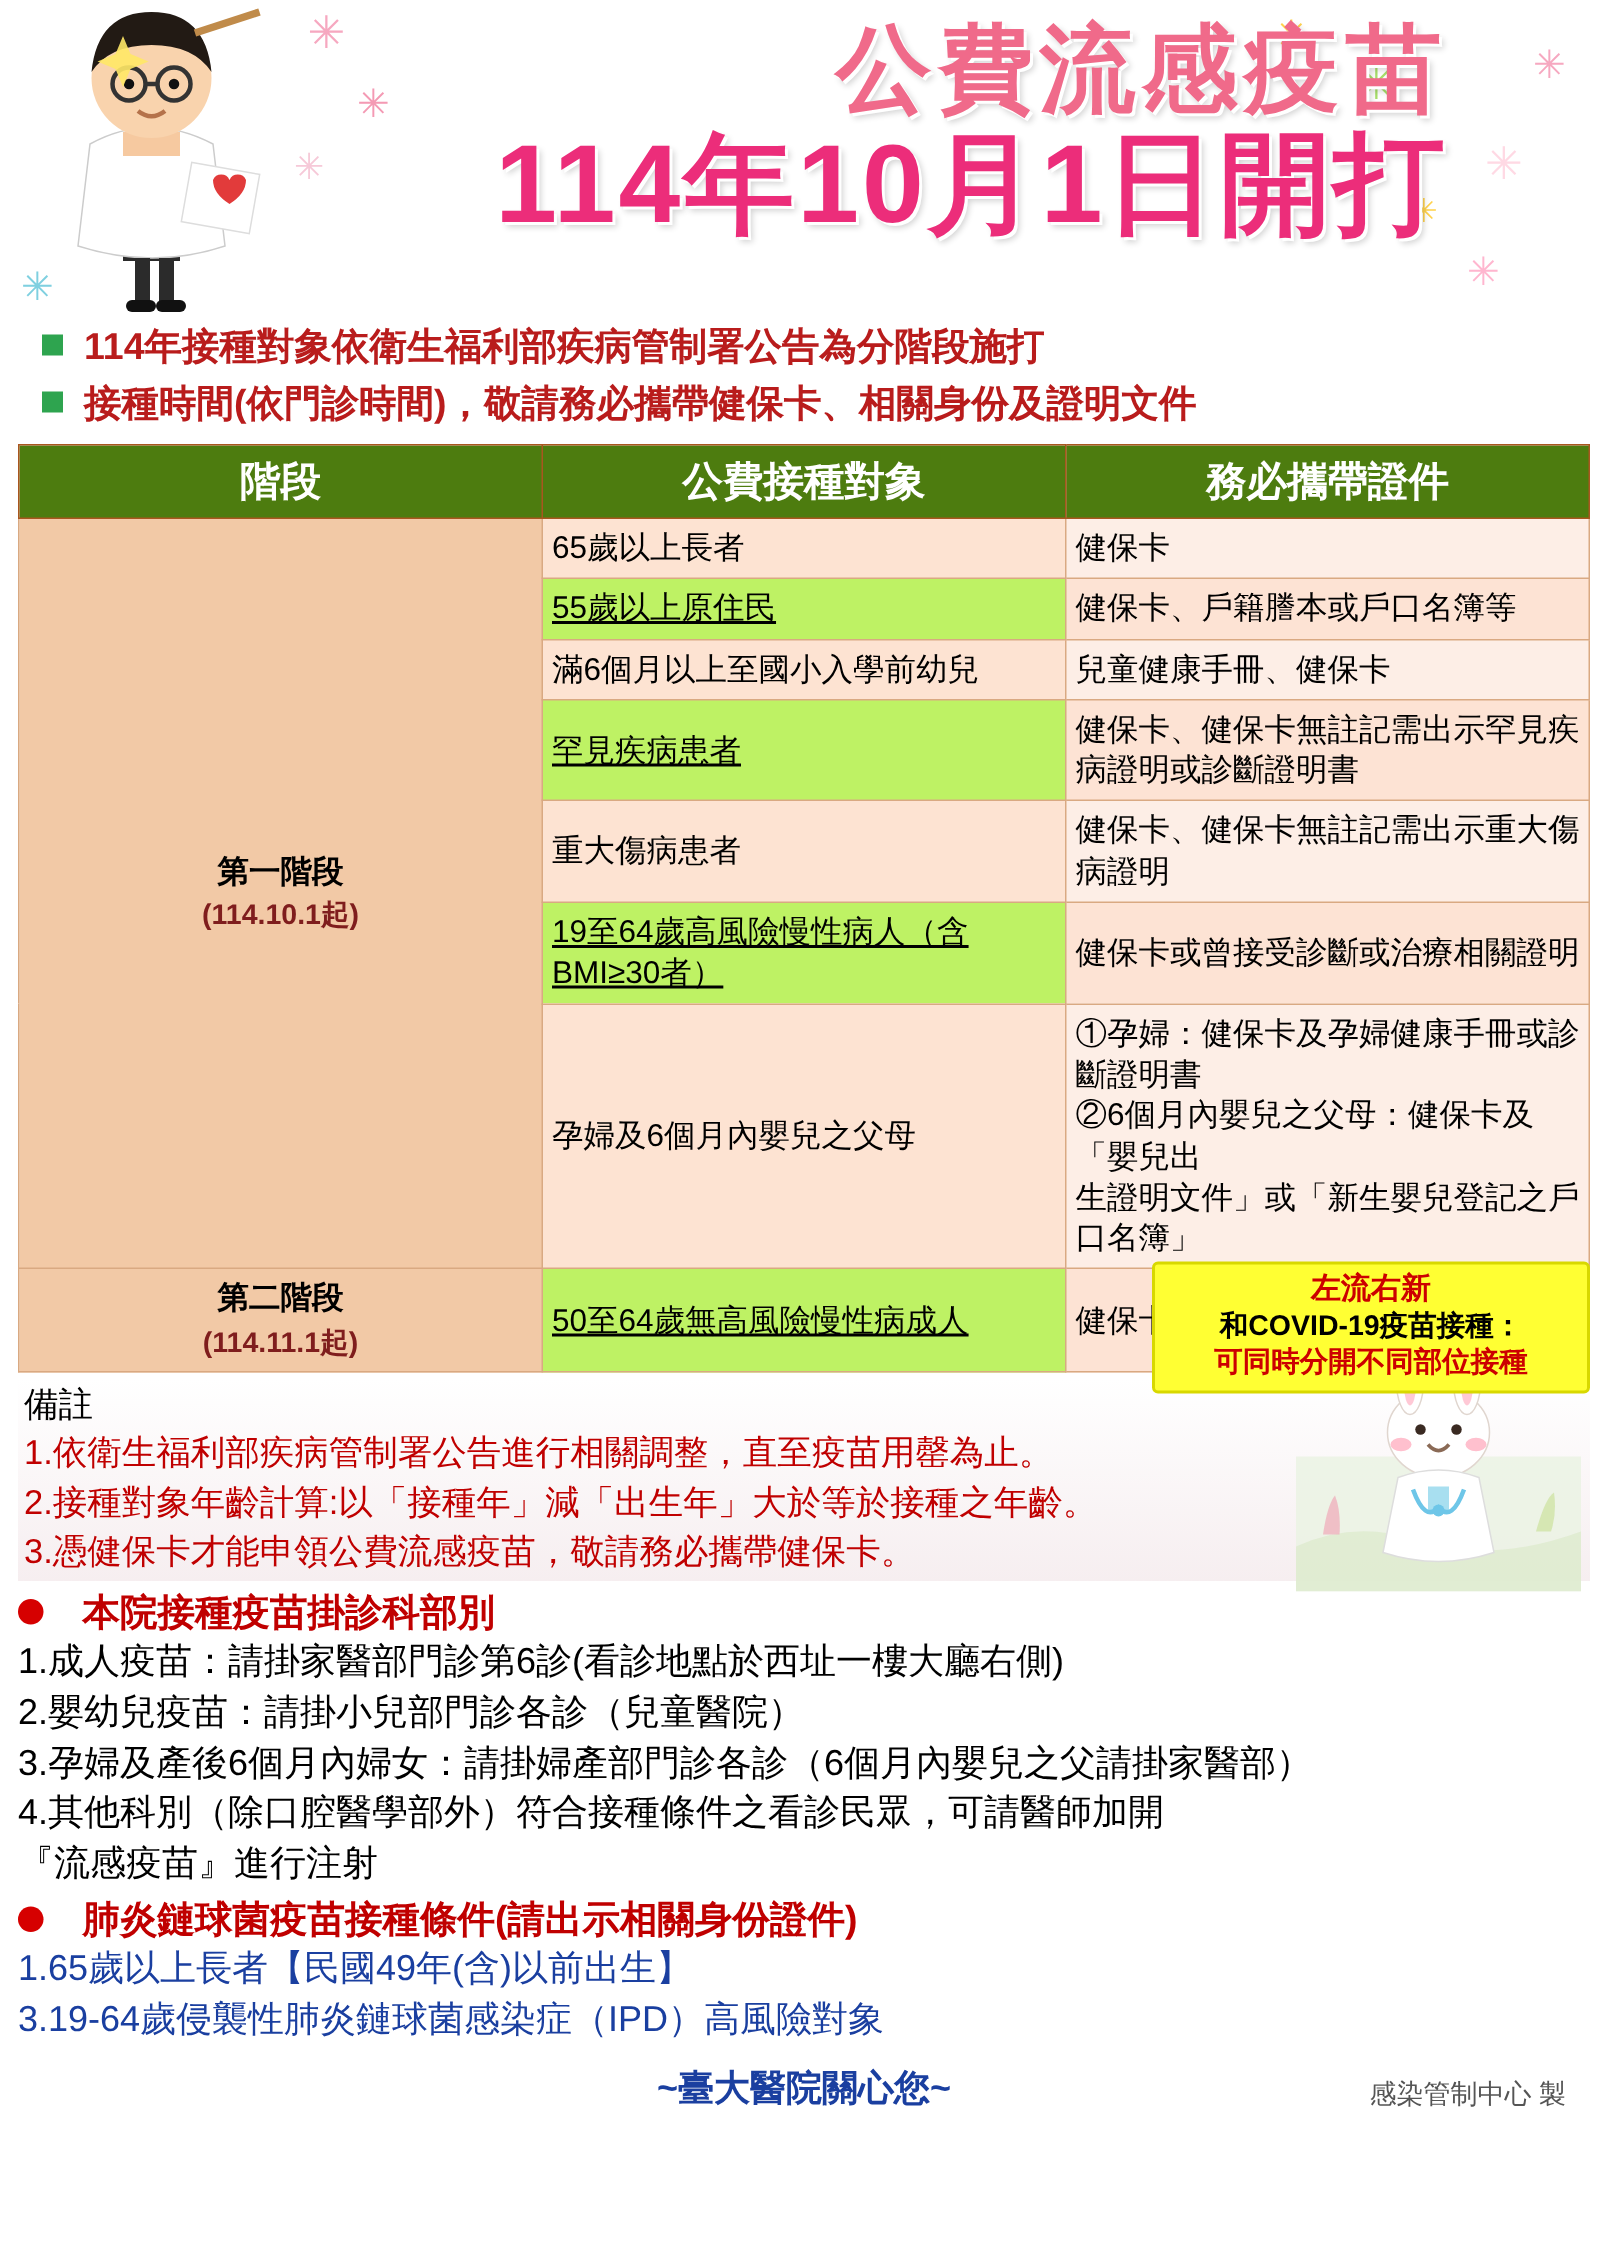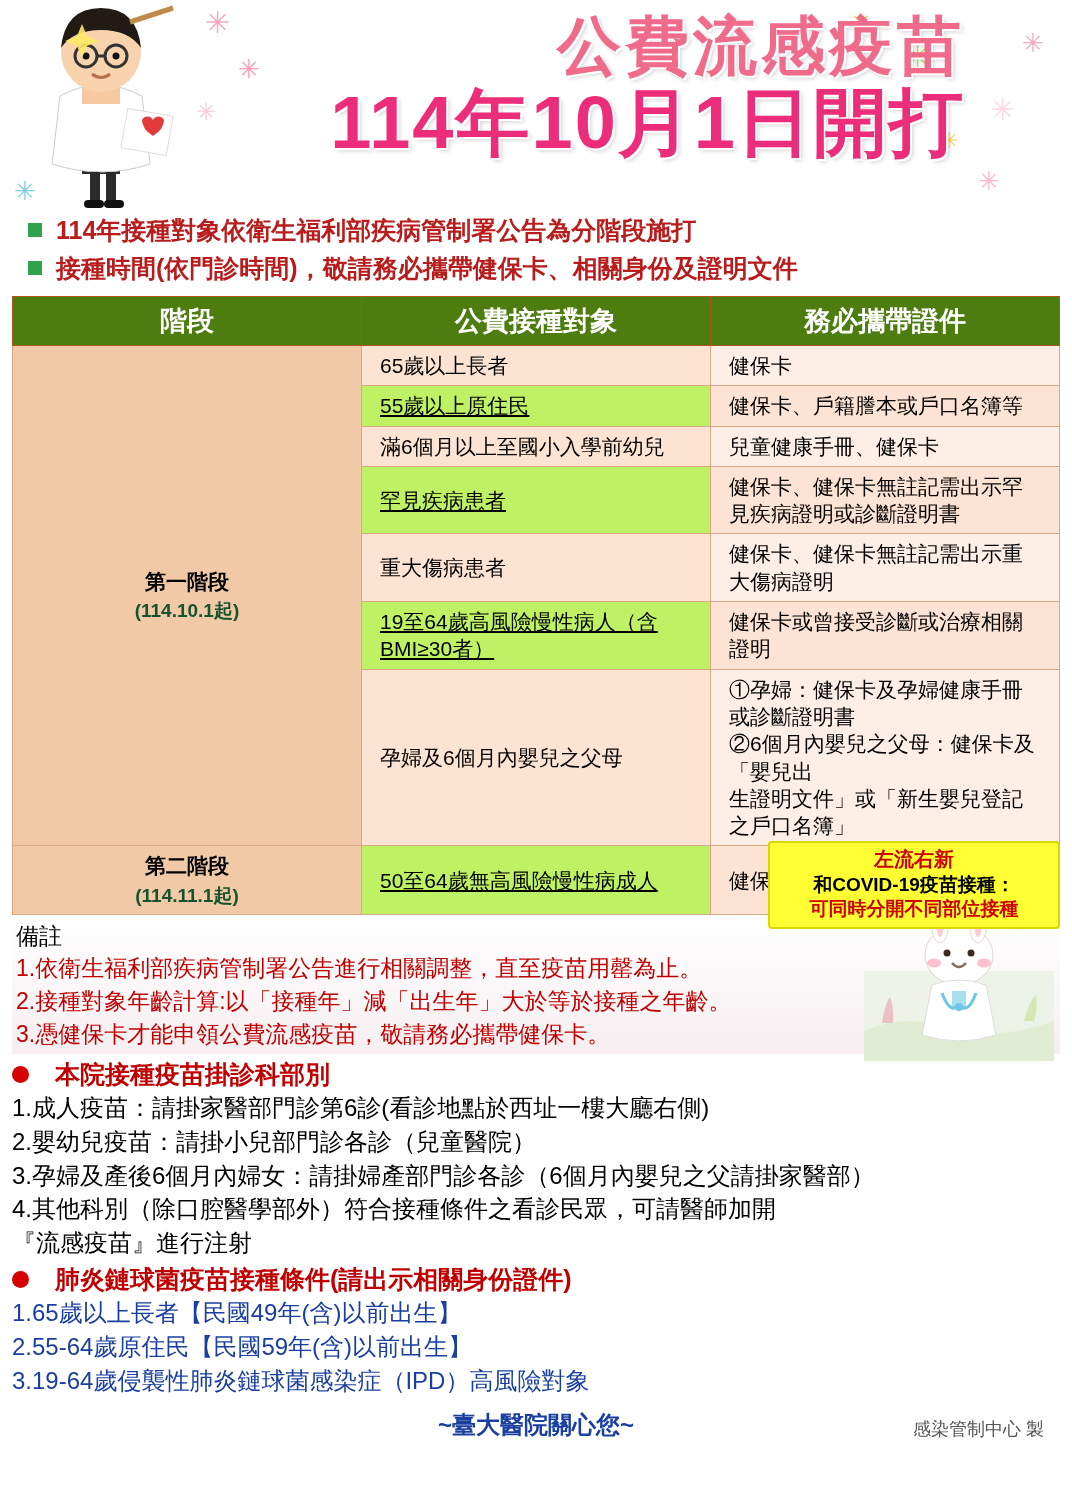--- a/index.html
+++ b/index.html
@@ -84,37 +84,37 @@
     font-size: 27px;
     font-weight: bold;
     border: 1px solid #a9561f;
     padding: 6px 4px;
     text-align: center;
   }
   table.main td {
     border: 1px solid #d9a982;
     font-size: 21px;
     color: #000;
-    padding: 6px 18px;
+    padding: 6px 6px;
     vertical-align: middle;
     line-height: 1.3;
   }
   td.stage {
     background: #f2c9a6;
     text-align: center;
     font-size: 26px;
     font-weight: bold;
     color: #123a8f;
     width: 180px;
   }
   td.stage .sub {
     display: block;
     font-size: 19px;
     font-weight: bold;
-    color: #14532d;
+    color: #7f1d1d;
     margin-top: 4px;
   }
   td.target { background: #fde3d2; width: 330px; }
   td.doc { background: #fdeee6; }
   td.alt-target { background: #bef264; text-decoration: underline; }
   td.alt-doc { background: #fde3d4; }
 
   
   .callout {
     position: absolute;
@@ -355,20 +355,19 @@
   <div class="line black">2.嬰幼兒疫苗：請掛小兒部門診各診（兒童醫院）</div>
   <div class="line black">3.孕婦及產後6個月內婦女：請掛婦產部門診各診（6個月內嬰兒之父請掛家醫部）</div>
   <div class="line black">4.其他科別（除口腔醫學部外）符合接種條件之看診民眾，可請醫師加開</div>
   <div class="line black">『流感疫苗』進行注射</div>
 
   <div class="head-line">
     <span class="dot"></span>
     <span>肺炎鏈球菌疫苗接種條件(請出示相關身份證件)</span>
   </div>
   <div class="line">1.65歲以上長者【民國49年(含)以前出生】</div>
-  <div class="line">2.55-64歲原住民【民國59年(含)以前出生】</div>
   <div class="line">3.19-64歲侵襲性肺炎鏈球菌感染症（IPD）高風險對象</div>
 
   <div class="footer">
     <span class="center">~臺大醫院關心您~</span>
     <span class="right">感染管制中心 製</span>
   </div>
 </div>
 
 </body></html>

